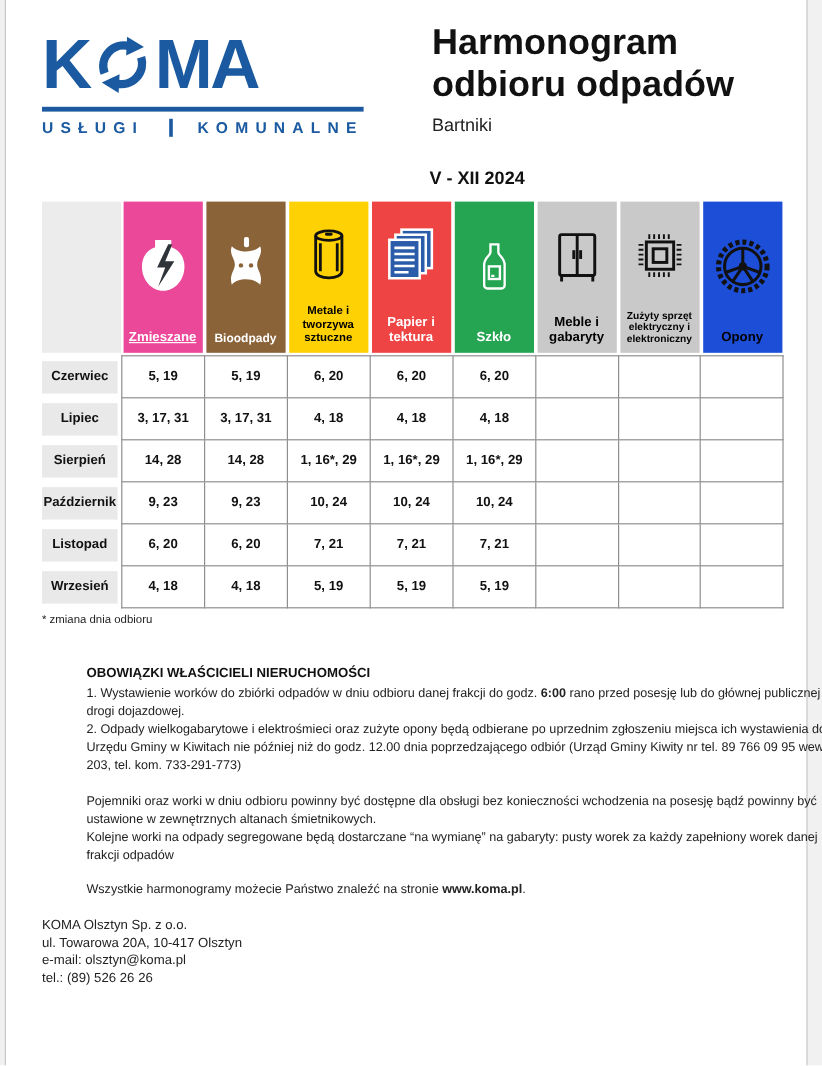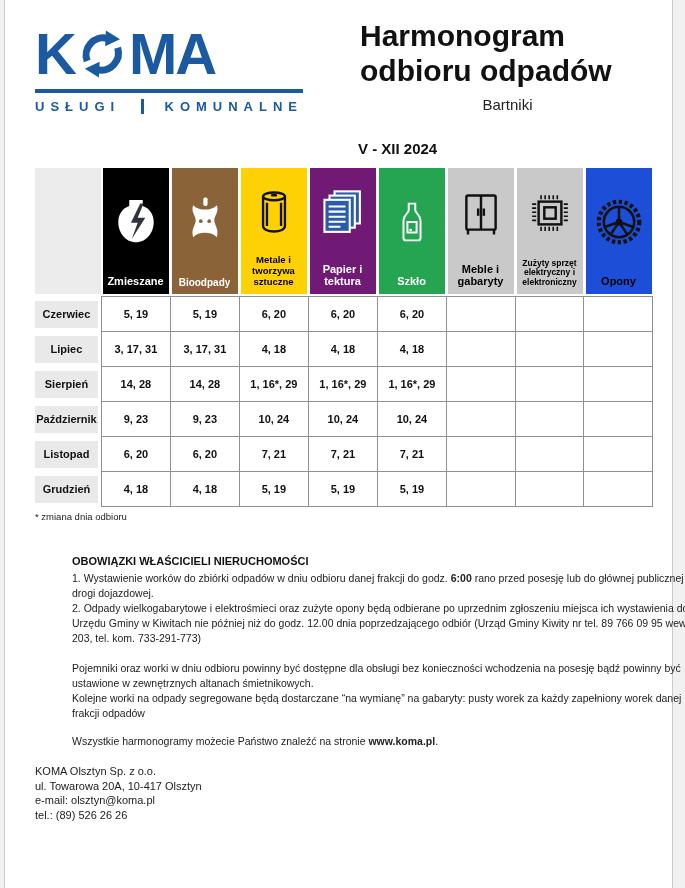--- a/index.html
+++ b/index.html
@@ -16,34 +16,34 @@
   
   .hdr{display:flex;justify-content:space-between;align-items:flex-start;}
   .logo{width:268px;padding-top:8px;}
   .logo-word{display:flex;align-items:center;color:#1b5aa0;font-weight:800;font-size:58px;line-height:56px;letter-spacing:-2px;}
   .logo-o{margin:0 2px;}
   .logo-rule{height:4px;background:#1b5aa0;margin-top:7px;}
   .logo-tag{display:flex;align-items:center;justify-content:space-between;color:#1b5aa0;font-weight:700;font-size:13px;letter-spacing:6px;margin-top:6px;white-space:nowrap;}
   .tag-divider{display:inline-block;width:3px;height:15px;background:#1b5aa0;margin:0 2px;}
   .title-block{width:295px;text-align:left;}
   .page-title{font-size:30px;line-height:35px;font-weight:700;color:#111;margin:0;}
-  .locality{font-size:15px;text-align:center;margin-top:8px;color:#222;}
+  .locality{font-size:15px;text-align:left;margin-top:8px;color:#222;}
   .period{font-size:15px;font-weight:700;margin:26px 0 0 323px;color:#111;}
 
   
   .sched{margin-top:11px;width:618px;}
   .hdr-row{display:flex;}
   .hcell{width:66px;margin:0 1.5px;height:126px;display:flex;flex-direction:column;justify-content:flex-end;box-sizing:border-box;}
   .hcell .icon{flex:1;display:flex;align-items:center;justify-content:center;}
   .hlabel{text-align:center;font-weight:700;line-height:1.15;padding:0 1px 6px 1px;}
   .mhead{width:66px;margin:0 0;background:#ececec;}
-  .c0{background:#000000;color:#fff;} .c0 .hlabel{font-size:11px;}
+  .c0{background:#ec4899;color:#fff;text-decoration:underline;} .c0 .hlabel{font-size:11px;}
   .c1{background:#8b6339;color:#fff;} .c1 .hlabel{font-size:10px;}
   .c2{background:#fed105;color:#000;} .c2 .hlabel{font-size:9.5px;}
-  .c3{background:#701a75;color:#fff;justify-content:flex-end;} .c3 .hlabel{font-size:11px;}
+  .c3{background:#ef4444;color:#fff;justify-content:flex-end;} .c3 .hlabel{font-size:11px;}
   .c4{background:#25a452;color:#fff;} .c4 .hlabel{font-size:11px;}
   .c5{background:#c9c9c9;color:#000;} .c5 .hlabel{font-size:11px;font-weight:700;}
   .c6{background:#c9c9c9;color:#000;} .c6 .hlabel{font-size:8.5px;}
   .c7{background:#1d4ed8;color:#000;} .c7 .hlabel{font-size:11px;}
 
   table.grid{border-collapse:collapse;table-layout:fixed;margin-top:2px;}
   table.grid td{border:1px solid #8f8f8f;width:69px;height:34px;text-align:center;font-size:11px;font-weight:700;color:#111;padding:0;}
   table.grid td.mcell{border:none;width:66px;padding:0;}
   .mbox{height:27px;margin:3px 3px 3px 0;background:#e9e9e9;display:flex;align-items:center;justify-content:center;font-size:11px;font-weight:700;color:#111;}
 
@@ -285,21 +285,21 @@
           <td>6, 20</td>
           <td>7, 21</td>
           <td>7, 21</td>
           <td>7, 21</td>
           <td></td>
           <td></td>
           <td></td>
         </tr>
         <tr>
           <td class="mcell">
-              <div class="mbox">Grudzień</div>
+              <div class="mbox">Wrzesień</div>
             </td>
           <td>4, 18</td>
           <td>4, 18</td>
           <td>5, 19</td>
           <td>5, 19</td>
           <td>5, 19</td>
           <td></td>
           <td></td>
           <td></td>
         </tr>

